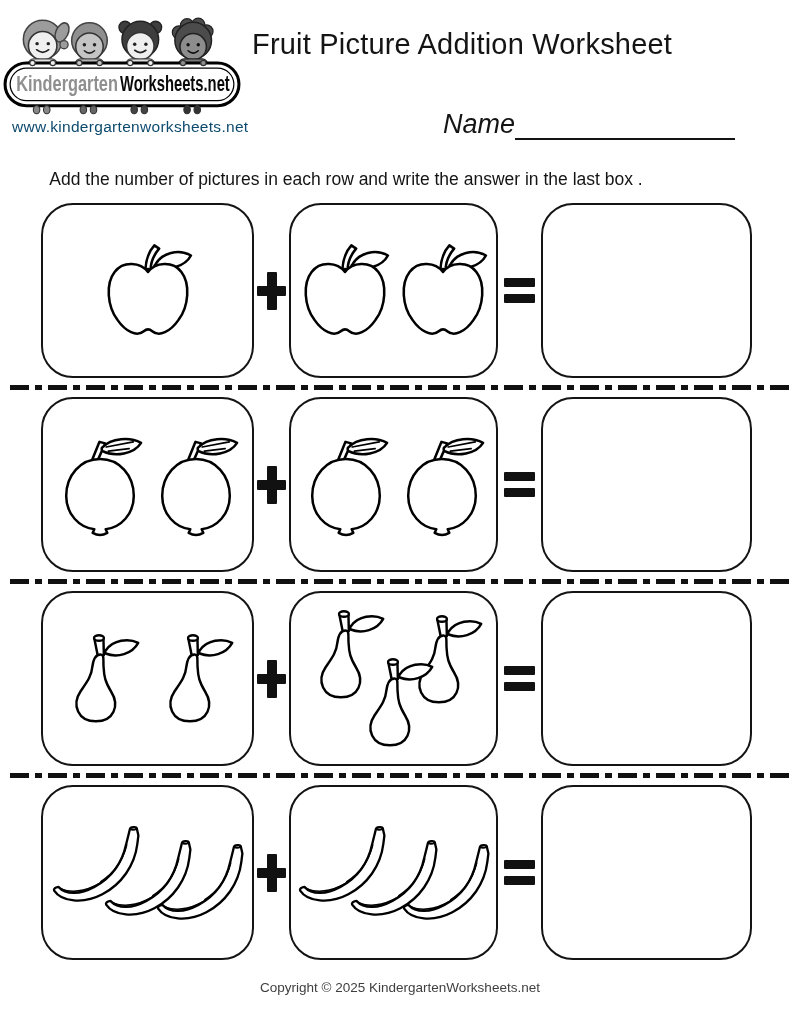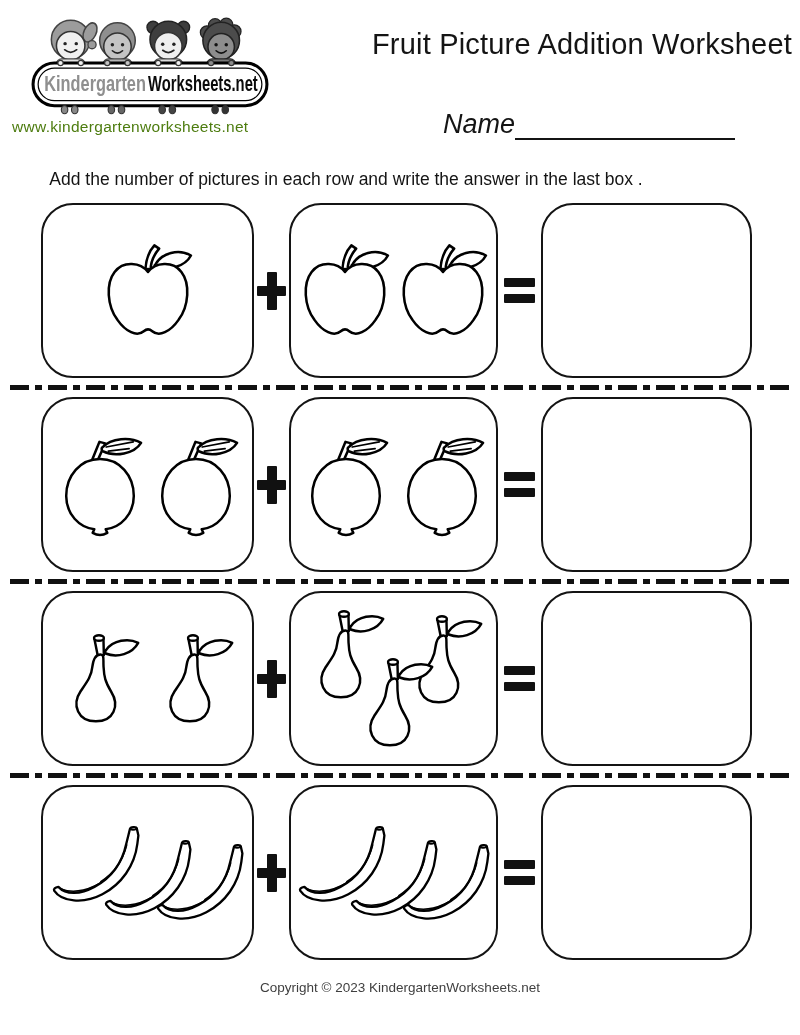--- a/index.html
+++ b/index.html
@@ -1,26 +1,26 @@
 <!DOCTYPE html>
 <html><head>
 <meta charset="utf-8">
 <style>
   html,body{margin:0;padding:0;background:#fff;}
   .sheet{position:relative;width:800px;height:1035px;background:#fff;overflow:hidden;
          font-family:"Liberation Sans",sans-serif;color:#111;}
 
   
-  .logo{position:absolute;left:30px;top:12px;width:240px;height:106px;}
+  .logo{position:absolute;left:2px;top:12px;width:240px;height:106px;}
   .logo svg{display:block;width:100%;height:100%;}
   .site-url{position:absolute;left:12px;top:118px;width:260px;
-            font-size:15.5px;letter-spacing:.3px;color:#4d7c0f;}
-
-  
-  .page-title{position:absolute;left:252px;top:28px;width:540px;text-align:right;
+            font-size:15.5px;letter-spacing:.3px;color:#0c4a6e;}
+
+  
+  .page-title{position:absolute;left:252px;top:28px;width:540px;text-align:left;
               font-size:29px;font-weight:400;color:#141414;letter-spacing:.2px;}
   .name-line{position:absolute;left:443px;top:108px;font-size:27px;color:#141414;
              display:flex;align-items:flex-end;font-style:italic;}
   .name-underline{display:inline-block;width:220px;height:30px;
                   border-bottom:2px solid #141414;}
   .instruction{position:absolute;left:0;top:169px;width:692px;text-align:center;
                font-size:17.5px;color:#141414;}
 
   
   .rows{position:absolute;left:0;top:203px;width:800px;}
@@ -311,15 +311,15 @@
       <div class="op op-eq">
             <span class="equals"></span>
           </div>
       <div class="answer-box"></div>
     </div>
 
   </div>
 </div>
 
   <div class="footer">
-    <div>Copyright © 2023 KindergartenWorksheets.net</div>
+    <div>Copyright © 2025 KindergartenWorksheets.net</div>
   </div>
 </div>
 
 </body></html>

